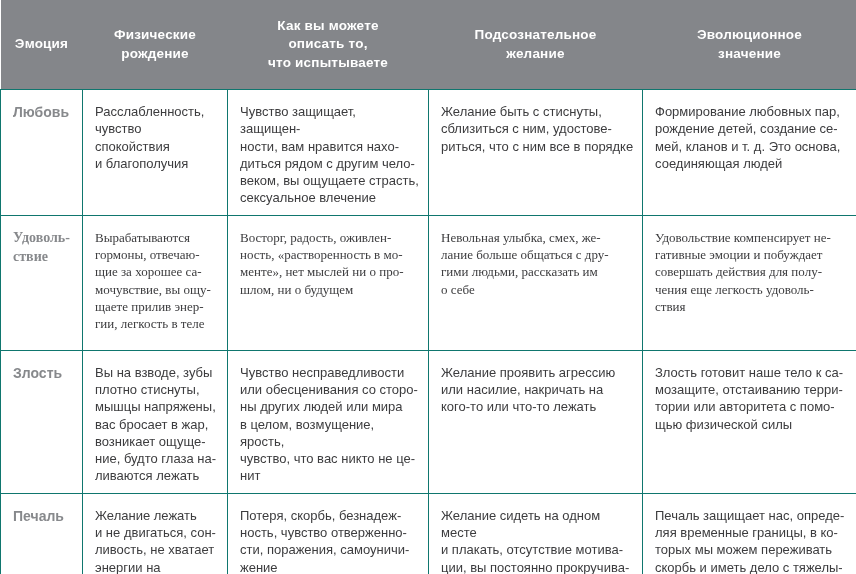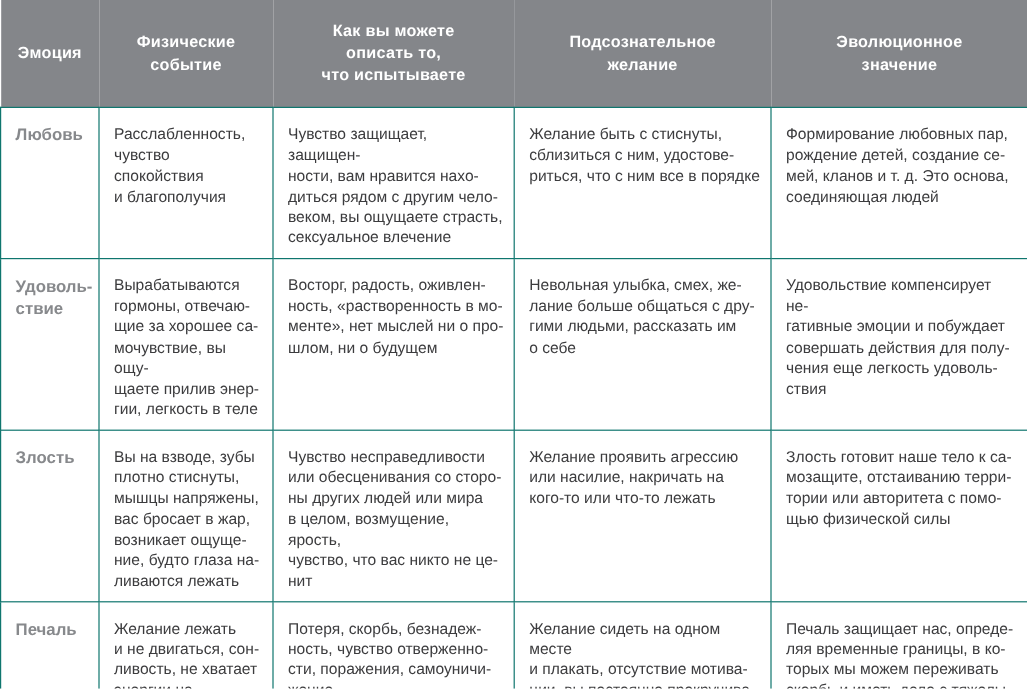--- a/index.html
+++ b/index.html
@@ -58,41 +58,41 @@
   tbody tr:last-child td { border-bottom: 2px solid #98999c; }
 
   td.emotion-cell {
     font-weight: 700;
     color: #87898c;
     font-size: 14px;
     line-height: 1.35;
   }
 
   tr.r-love      { height: 110px; }
-  tr.r-pleasure  { height: 135px; }
+  tr.r-pleasure  { height: 135px; font-family: Liberation Serif, serif; }
   tr.r-anger     { height: 137px; border-radius: 13px; }
   tr.r-sadness   { height: 109px; }
 </style>
 </head>
 <body>
 
 <div class="page">
   <table class="emotions">
     <colgroup>
       <col class="c-emotion">
       <col class="c-physical">
       <col class="c-describe">
       <col class="c-desire">
       <col class="c-evolution">
     </colgroup>
     <thead>
       <tr>
         <th>Эмоция</th>
         <th>Физические
-событие</th>
+рождение</th>
         <th>Как вы можете
 описать то,
 что испытываете</th>
         <th>Подсознательное
 желание</th>
         <th>Эволюционное
 значение</th>
       </tr>
     </thead>
     <tbody>

